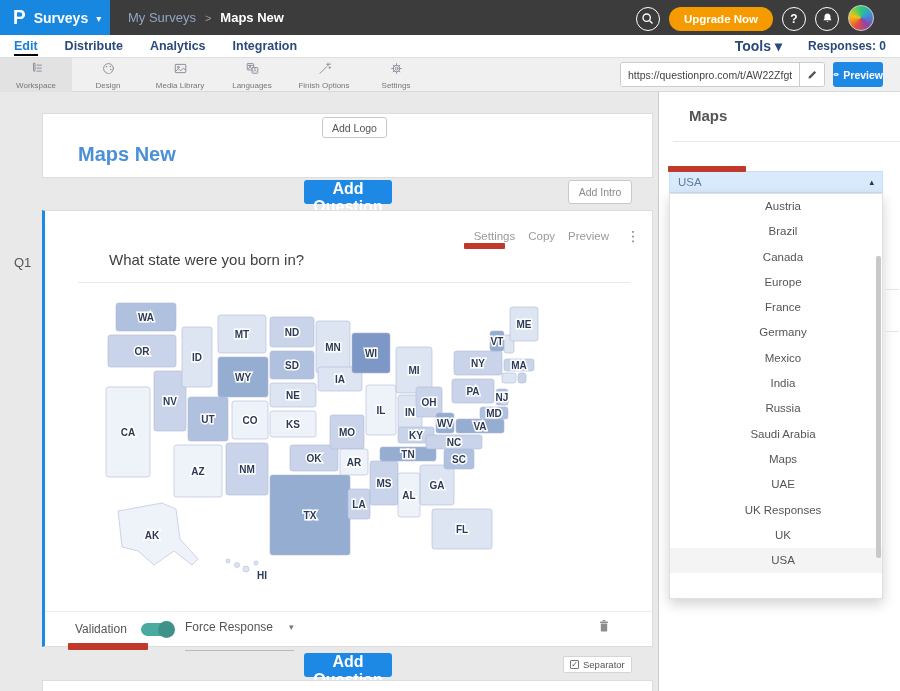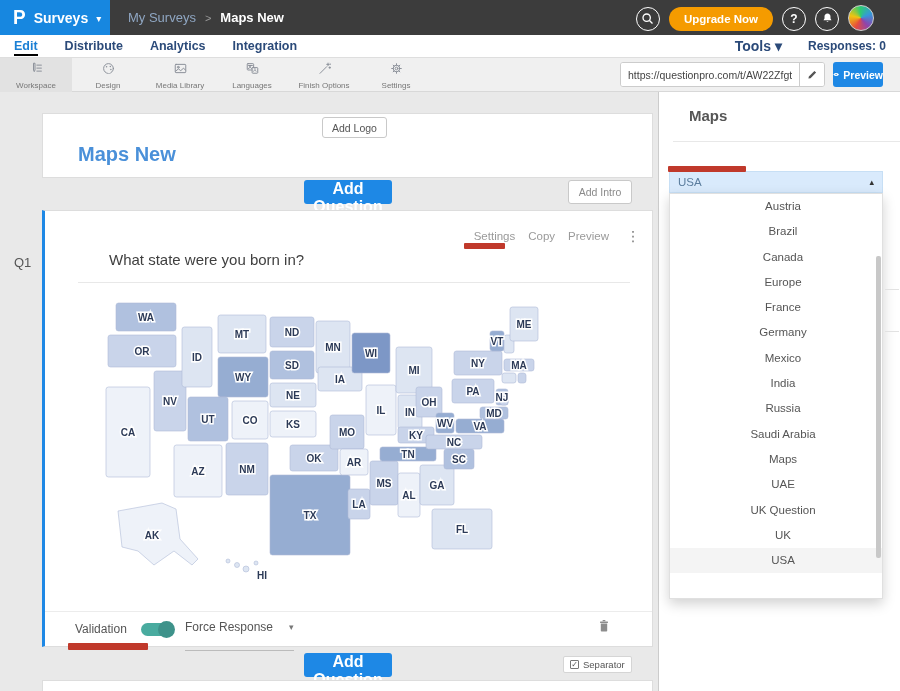--- a/index.html
+++ b/index.html
@@ -383,21 +383,21 @@
           <div class="option">Canada</div>
           <div class="option">Europe</div>
           <div class="option">France</div>
           <div class="option">Germany</div>
           <div class="option">Mexico</div>
           <div class="option">India</div>
           <div class="option">Russia</div>
           <div class="option">Saudi Arabia</div>
           <div class="option">Maps</div>
           <div class="option">UAE</div>
-          <div class="option">UK Question</div>
+          <div class="option">UK Responses</div>
           <div class="option">UK</div>
           <div class="option selected">USA</div>
           <span class="dd-thumb"></span>
         </div>
       <div class="ghost-line" style="top:197px"></div>
       <div class="ghost-line" style="top:239px"></div>
     </aside>
 
     <div class="ann ann-settings"></div>
     <div class="ann ann-changemap"></div>

